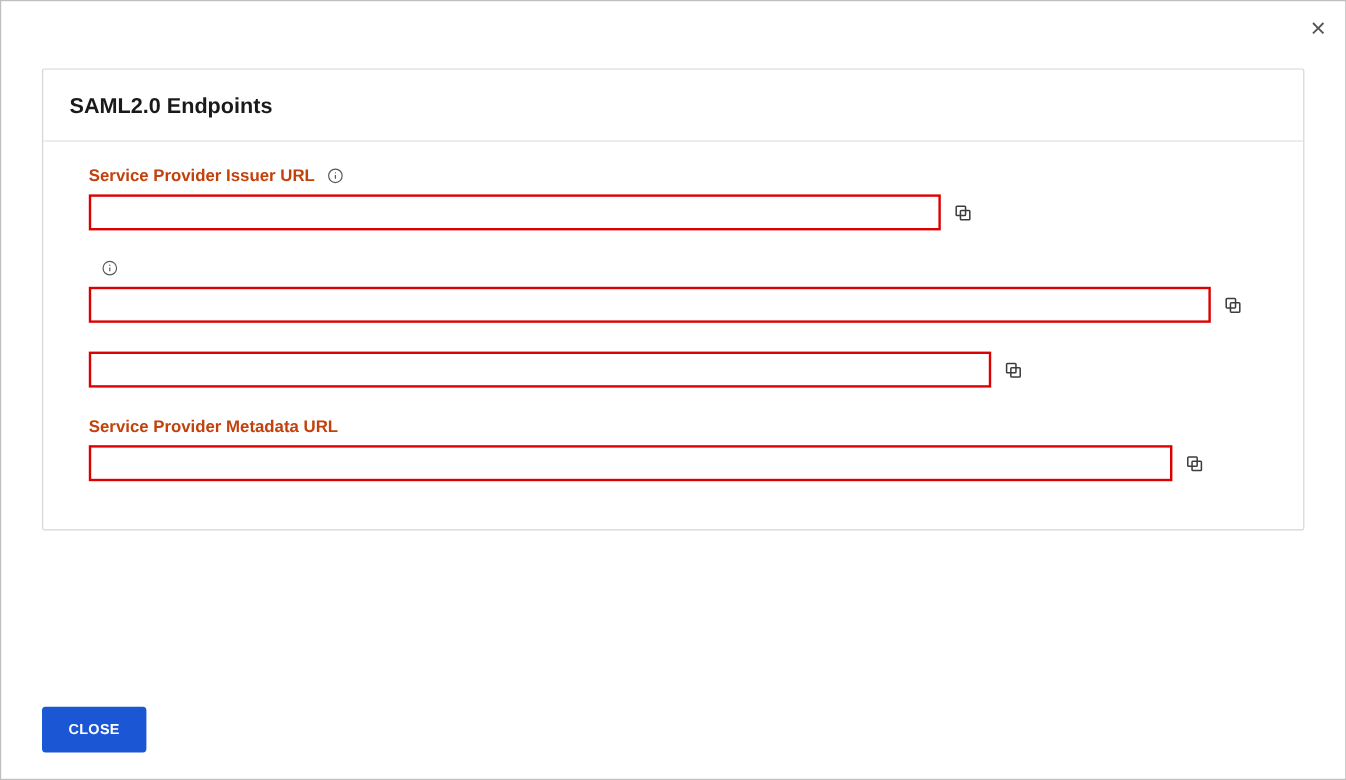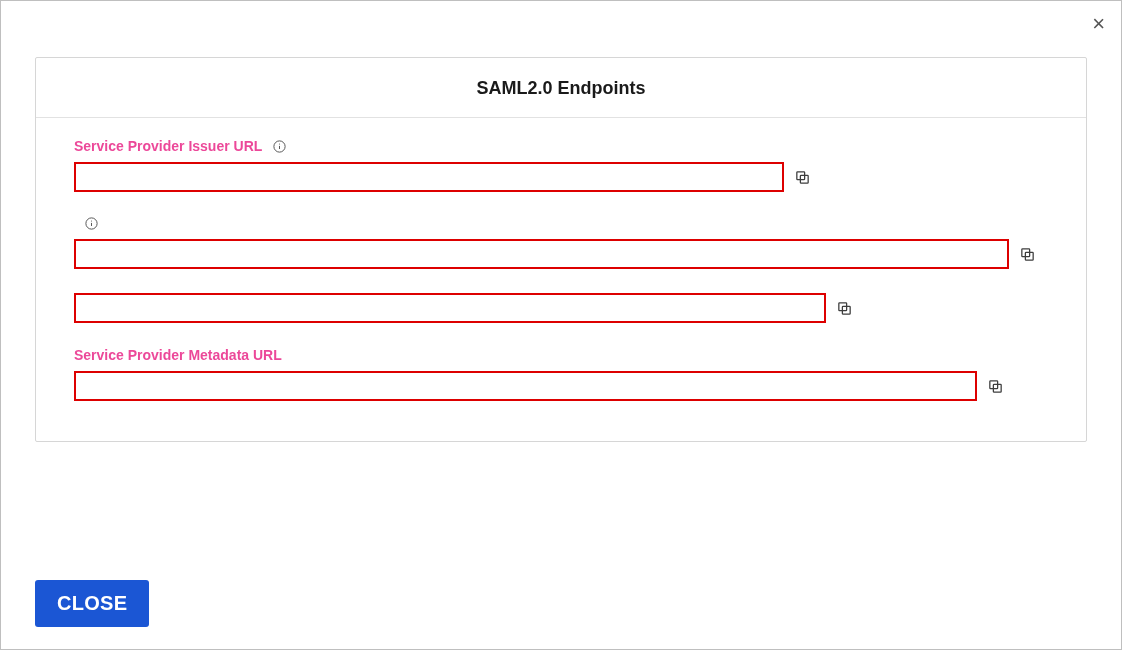--- a/index.html
+++ b/index.html
@@ -30,21 +30,20 @@
     left: 34px; right: 34px; top: 56px;
   }
   .card {
     border: 1px solid #d6d6d6;
     border-radius: 2px;
     background: #fff;
   }
   .card-header {
     padding: 20px 22px 18px 22px;
     border-bottom: 1px solid #e2e2e2;
-    text-align: center;
   }
   .card-title {
     font-size: 18px;
     font-weight: 600;
     color: #1a1a1a;
   }
   .card-content {
     padding: 20px 38px 26px 38px;
   }
   .field {
@@ -52,21 +51,21 @@
   }
   .field:last-child { margin-bottom: 14px; }
   .field-label-row {
     display: flex;
     align-items: center;
     margin-bottom: 8px;
   }
   .field-label {
     font-size: 14px;
     font-weight: 700;
-    color: #ec4899;
+    color: #c2410c;
   }
   .info-icon {
     display: inline-flex;
     align-items: center;
     justify-content: center;
     margin-left: 10px;
     color: #595959;
   }
   .field-input-row {
     display: flex;
@@ -88,21 +87,21 @@
   }
   .footer {
     position: absolute;
     left: 34px;
     bottom: 22px;
   }
   .close-btn {
     background: #1b56d4;
     color: #fff;
     font-weight: 700;
-    font-size: 20px;
+    font-size: 12px;
     letter-spacing: 0.3px;
     border: none;
     padding: 12px 22px;
     border-radius: 3px;
     cursor: pointer;
     text-transform: uppercase;
   }
   
   .w-issuer   { width: 710px; }
   .w-login    { width: 935px; }

